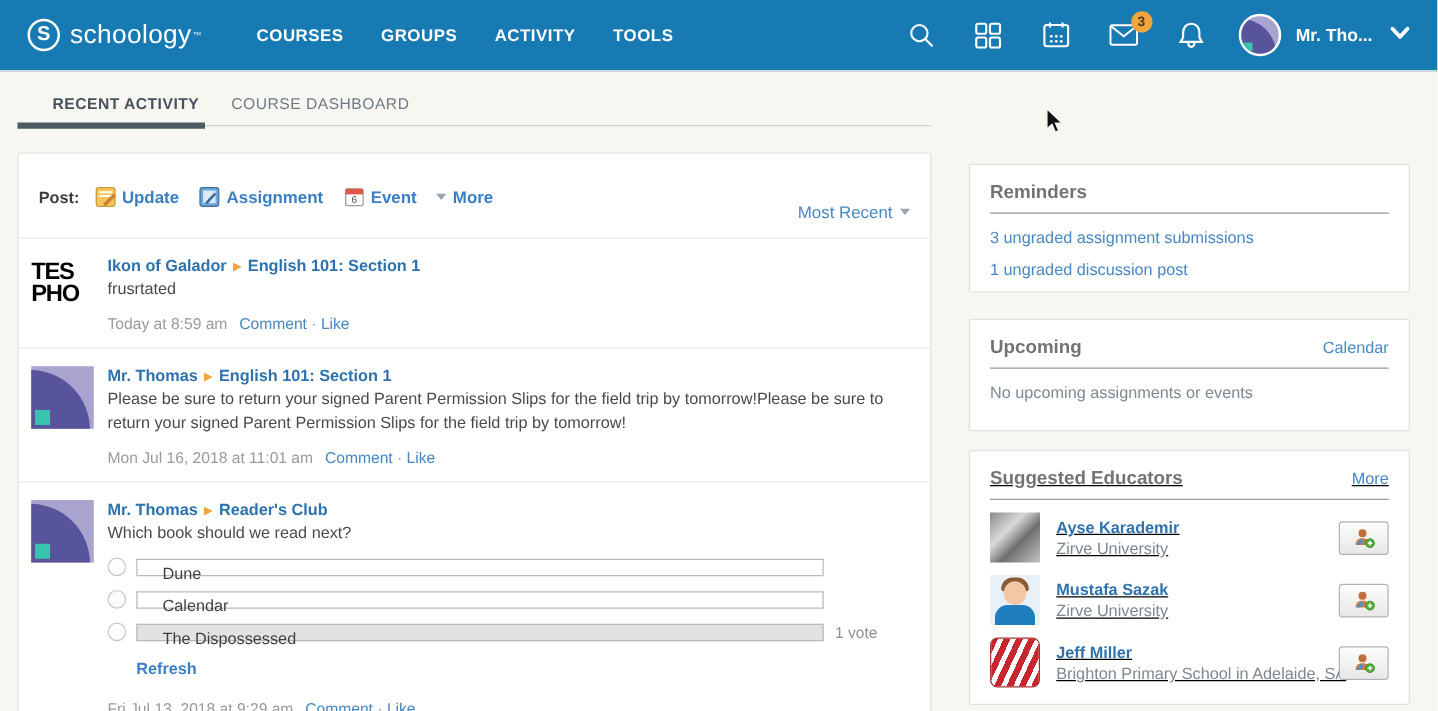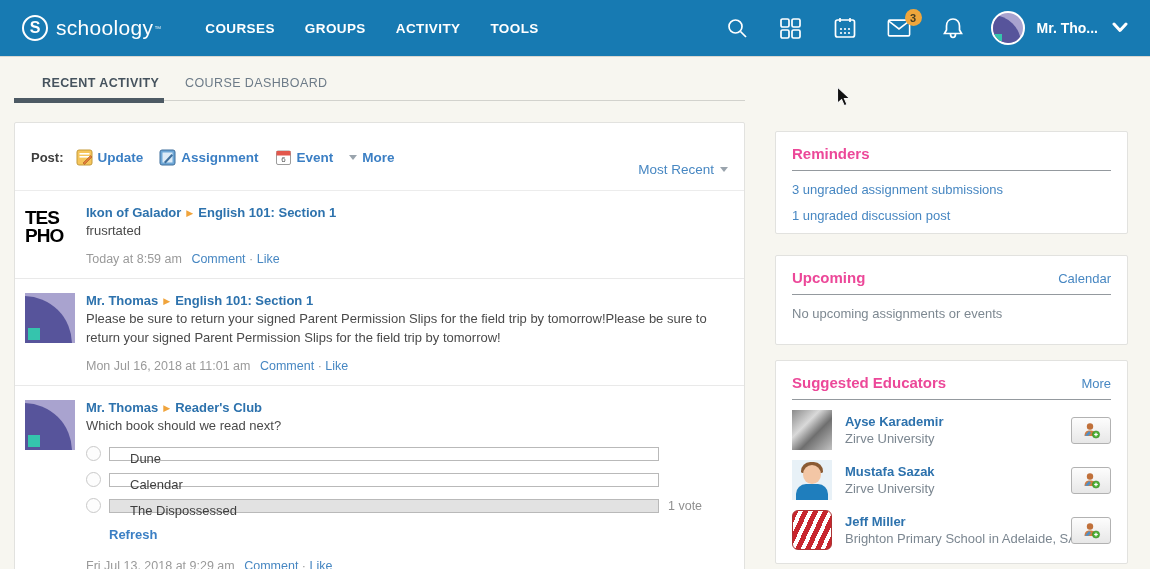--- a/index.html
+++ b/index.html
@@ -72,23 +72,23 @@
   .poll-box { margin-left:8px; width:550px; height:14px; border:1px solid #b9b9b9; background:#fff;
               font-size:13px; color:#3f3f3f; padding:3px 0 0 20px; }
   .poll-box.voted { background:#e2e2e2; }
   .votes { margin-left:9px; font-size:12.5px; color:#8f8f8f; }
   .refresh { display:inline-block; margin:14px 0 0 23px; color:#3b7fc4; font-size:13px; font-weight:bold; text-decoration:none; cursor:pointer; }
 
   
   .side-card { left:775px; width:353px; padding:13px 16px; }
   .sc-remind { top:131px; height:103px; }
   .sc-upcoming { top:255px; height:90px; }
-  .sc-suggest { top:360px; height:204px; }
+  .sc-suggest { top:360px; height:204px;text-decoration:underline; }
   .sc-head { display:flex; align-items:baseline; justify-content:space-between; }
-  .sc-title { font-size:15px; font-weight:bold; color:#ec4899; }
+  .sc-title { font-size:15px; font-weight:bold; color:#737373; }
   .sc-action { font-size:13px; color:#4787c2; text-decoration:none; cursor:pointer; }
   .sc-rule { border:none; border-top:1px solid #94999e; margin-top:8px; }
   .sc-link { display:block; font-size:13px; color:#4787c2; text-decoration:none; margin-top:11px; cursor:pointer; }
   .sc-empty { font-size:13px; color:#7d8891; margin-top:11px; }
 
   .person-row { display:flex; align-items:center; margin-top:10px; }
   .p-avatar { width:40px; height:40px; flex:none; overflow:hidden; position:relative; }
   .p-info { margin-left:13px; flex:1; min-width:0; }
   .p-name { font-size:13px; font-weight:bold; color:#2d72ad; text-decoration:none; display:block; cursor:pointer; }
   .p-org { font-size:13px; color:#7c8791; margin-top:2px; white-space:nowrap; }

